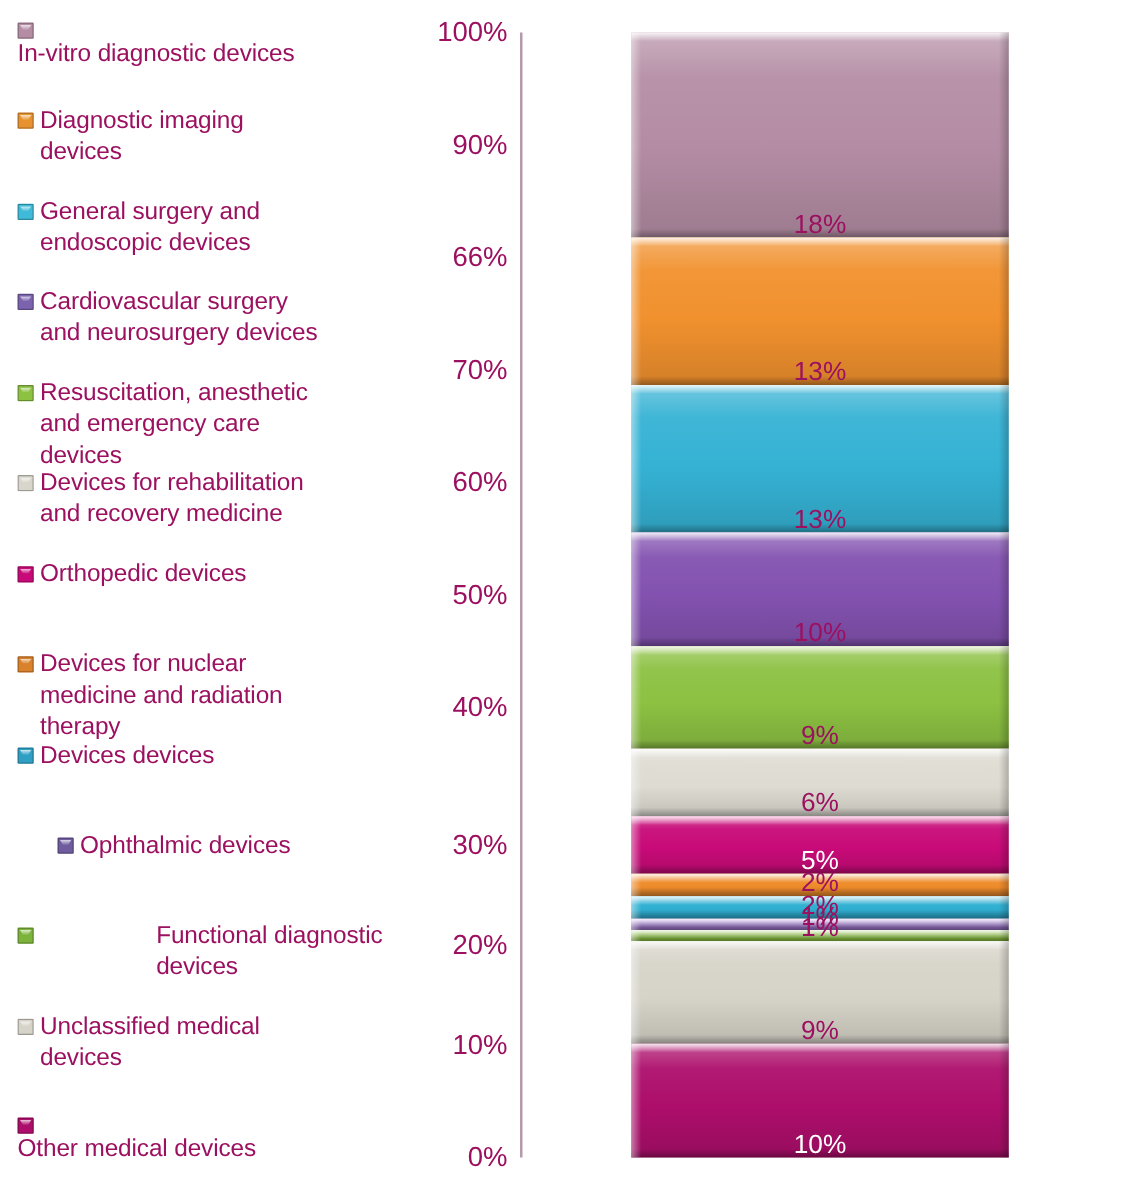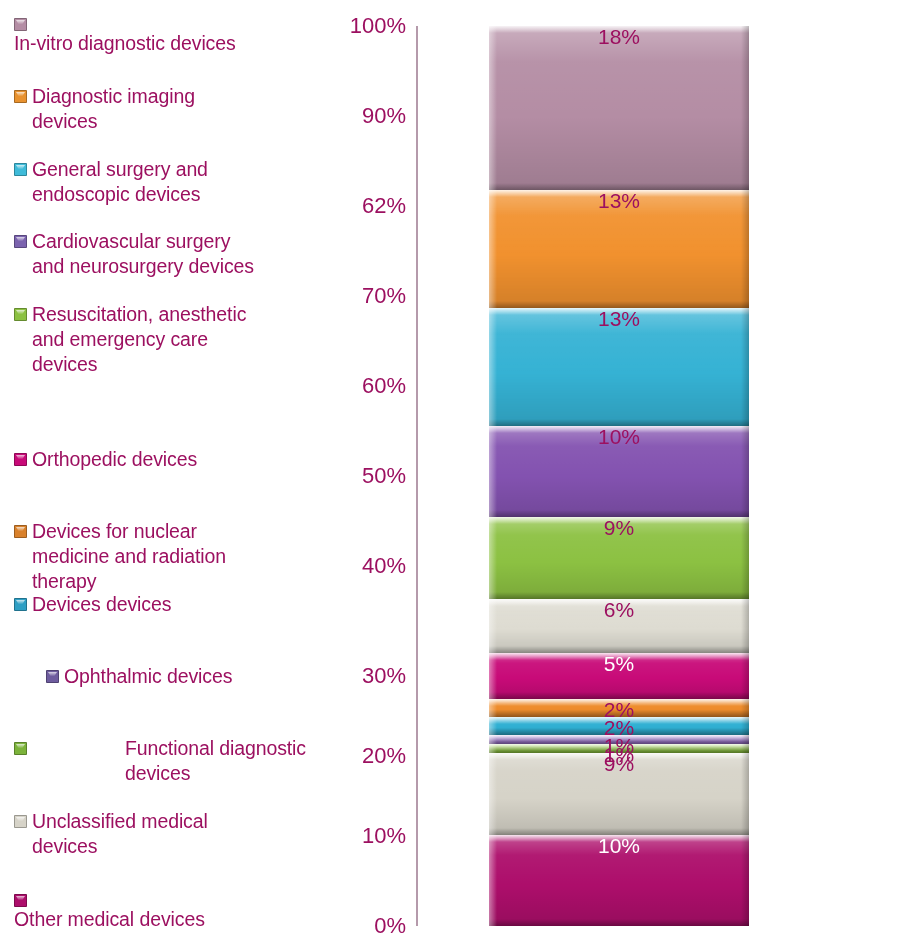--- a/index.html
+++ b/index.html
@@ -92,25 +92,25 @@
   
   #plot {
     position: absolute;
     left: 489px;
     top: 26px;
     width: 302px;
     height: 900px;
   }
   .seg {
     position: absolute;
-    left: 0;
-    width: 260px;
+    left: 16px;
+    width: 302px;
     box-sizing: border-box;
     display: flex;
-    align-items: flex-start;
+    align-items: flex-end;
     justify-content: center;
     overflow: visible;
   }
   .seg .face {
     position: absolute;
     inset: 0;
   }
   
   .seg .bev-top {
     position: absolute;
@@ -169,20 +169,25 @@
       <div class="legend-item" style="top: 229px;">
         <span class="legend-swatch" style="background: rgb(123, 99, 174);"></span>
         <span class="legend-label">Cardiovascular surgery
 and neurosurgery devices</span>
       </div>
       <div class="legend-item" style="top: 302px;">
         <span class="legend-swatch" style="background: rgb(140, 193, 66);"></span>
         <span class="legend-label">Resuscitation, anesthetic
 and emergency care
 devices</span>
+      </div>
+      <div class="legend-item" style="top: 374px;">
+        <span class="legend-swatch" style="background: rgb(216, 214, 204);"></span>
+        <span class="legend-label">Devices for rehabilitation
+and recovery medicine</span>
       </div>
       <div class="legend-item" style="top: 447px;">
         <span class="legend-swatch" style="background: rgb(200, 10, 120);"></span>
         <span class="legend-label">Orthopedic devices</span>
       </div>
       <div class="legend-item" style="top: 519px;">
         <span class="legend-swatch" style="background: rgb(217, 129, 43);"></span>
         <span class="legend-label">Devices for nuclear
 medicine and radiation
 therapy</span>
@@ -214,21 +219,21 @@
   <div id="axis">
     <div id="axis-line"></div>
   <div class="axis-tick" style="top: 926px;">0%</div>
       <div class="axis-tick" style="top: 836px;">10%</div>
       <div class="axis-tick" style="top: 756px;">20%</div>
       <div class="axis-tick" style="top: 656px; margin-top: 20px;">30%</div>
       <div class="axis-tick" style="top: 566px;">40%</div>
       <div class="axis-tick" style="top: 476px;">50%</div>
       <div class="axis-tick" style="top: 386px;">60%</div>
       <div class="axis-tick" style="top: 296px;">70%</div>
-      <div class="axis-tick" style="top: 206px;">62%</div>
+      <div class="axis-tick" style="top: 206px;">66%</div>
       <div class="axis-tick" style="top: 116px;">90%</div>
       <div class="axis-tick" style="top: 26px;">100%</div>
     </div>
 
   <div id="plot">
       <div class="seg" style="top: 0px; height: 163.636px;">
         <div class="face" style="background: linear-gradient(rgba(255, 255, 255, 0.3) 0%, rgba(255, 255, 255, 0.05) 22%, rgba(0, 0, 0, 0) 55%, rgba(0, 0, 0, 0.13) 100%), rgb(180, 141, 164);">
           <div class="bev-top"></div>
           <div class="bev-bot"></div>
           <div class="bev-left"></div>

